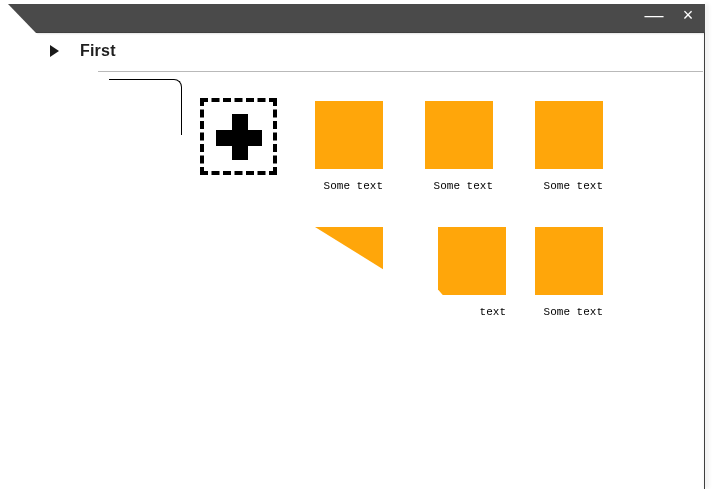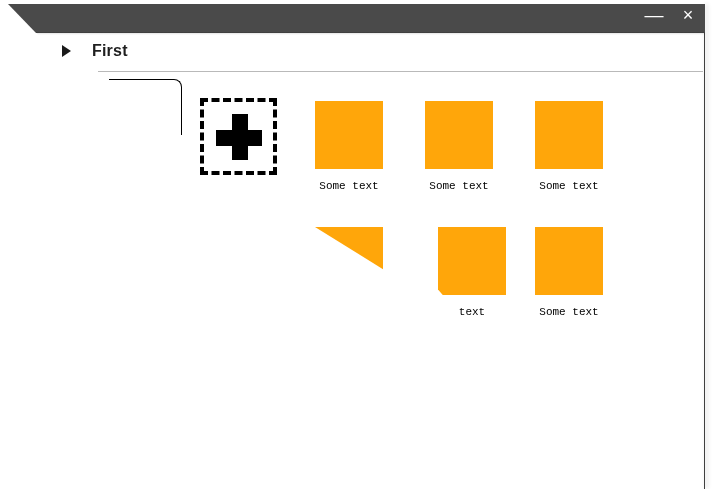--- a/index.html
+++ b/index.html
@@ -71,21 +71,21 @@
     text-align: center;
     cursor: pointer;
     user-select: none;
   }
   #minimize-button { left: 641px; font-size: 19px; }
   #close-button    { left: 675px; font-size: 18px; }
 
   
   #section-header {
     position: absolute;
-    left: 62px;
+    left: 50px;
     top: 38px;
     height: 26px;
     display: flex;
     align-items: center;
     cursor: pointer;
   }
   #expand-arrow-icon {
     width: 0;
     height: 0;
     border-left: 9px solid #1a1a1a;
@@ -175,21 +175,21 @@
   
   .card-shape.shape-notched {
     -webkit-clip-path: polygon(0 0, 100% 0, 100% 100%, 7% 100%, 0 92%);
     clip-path: polygon(0 0, 100% 0, 100% 100%, 7% 100%, 0 92%);
   }
   .card-label {
     margin-top: 11px;
     font-family: "Liberation Mono", monospace;
     font-size: 11px;
     color: #000000;
-    text-align: center;
+    text-align: right;
     white-space: nowrap;
   }
 </style>
 </head>
 <body>
 
 <div id="app-window">
 
   <div id="window-right-edge"></div>
 

